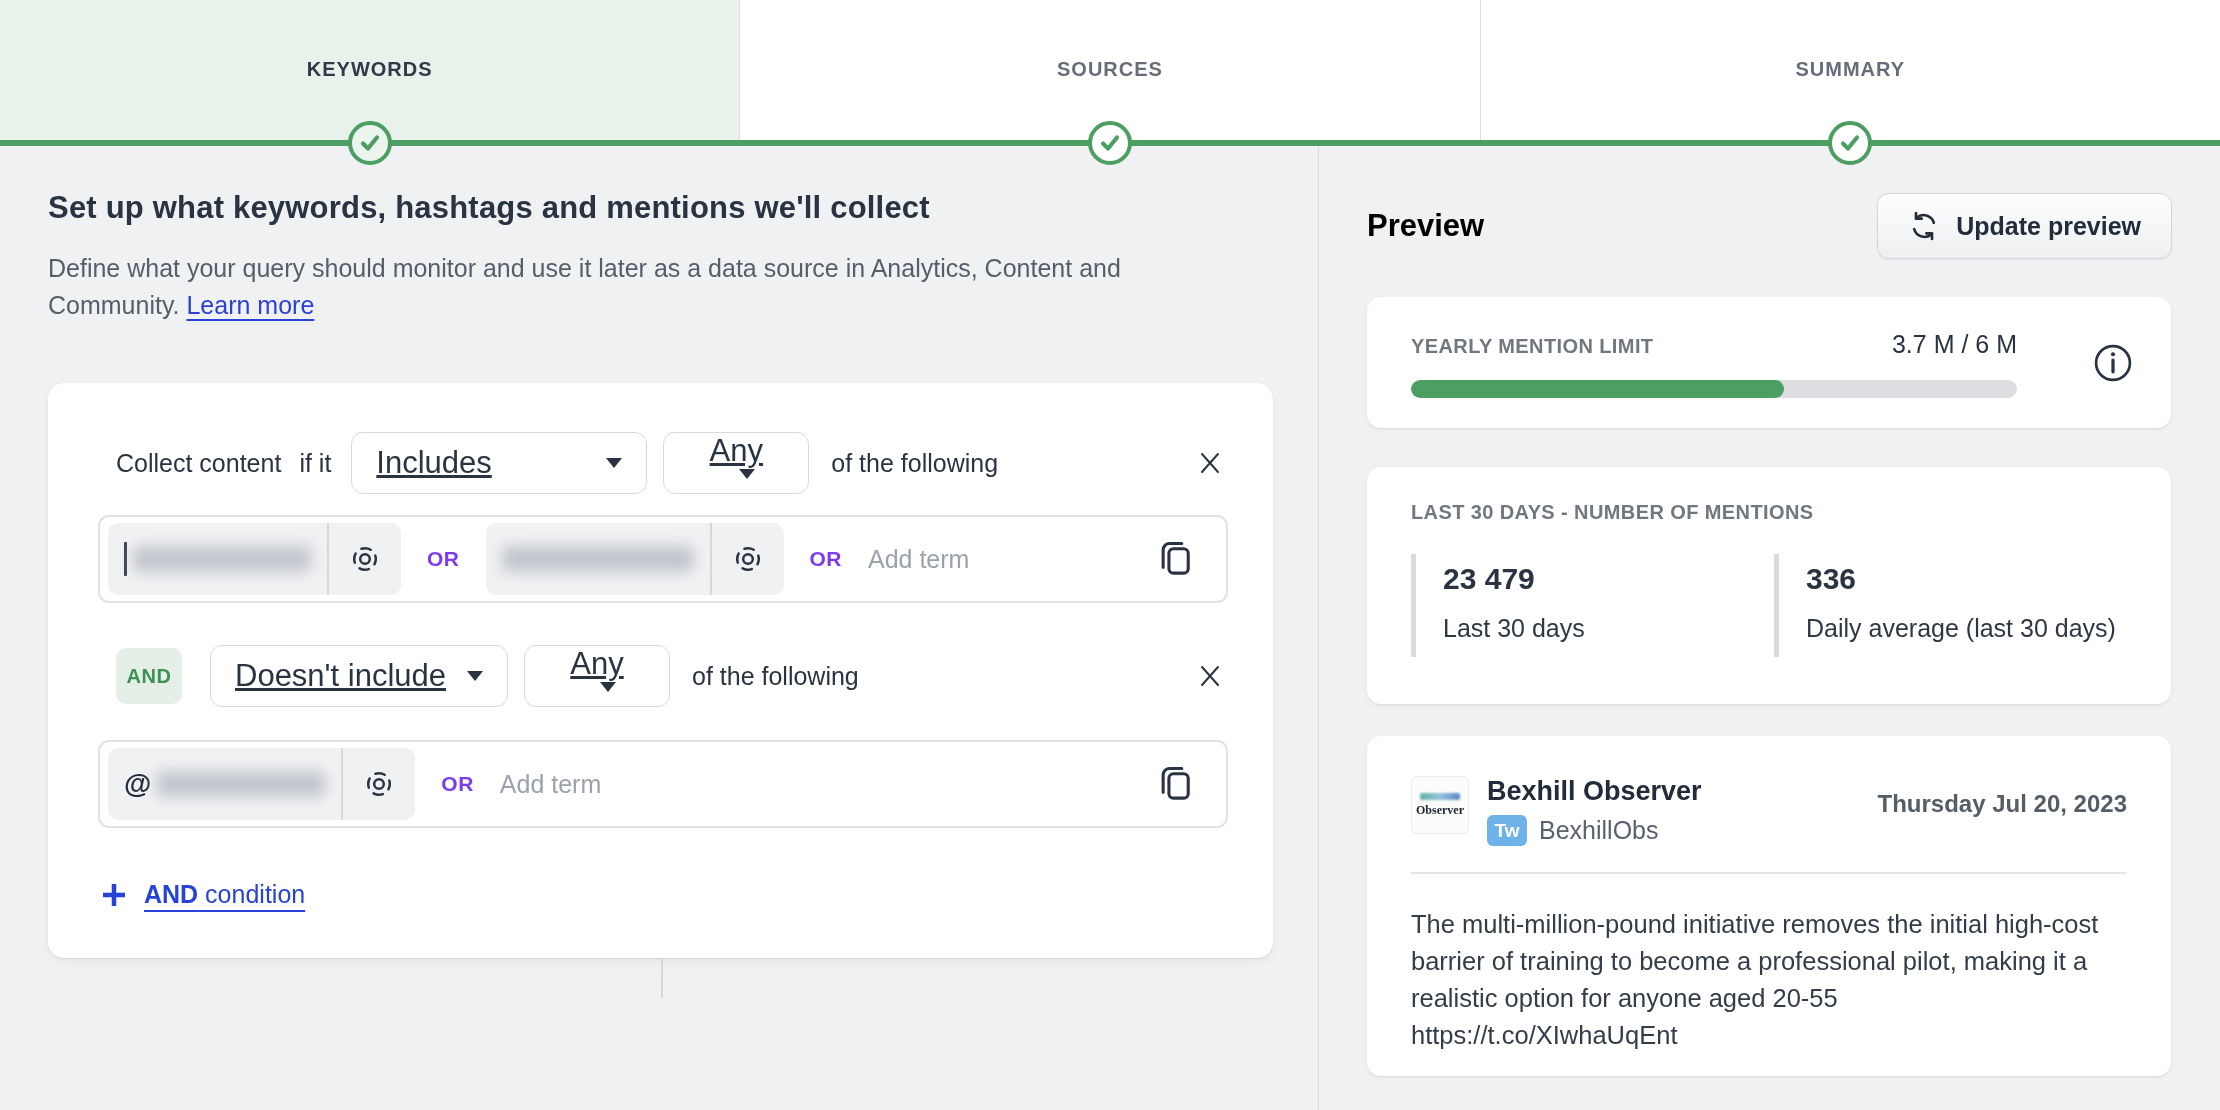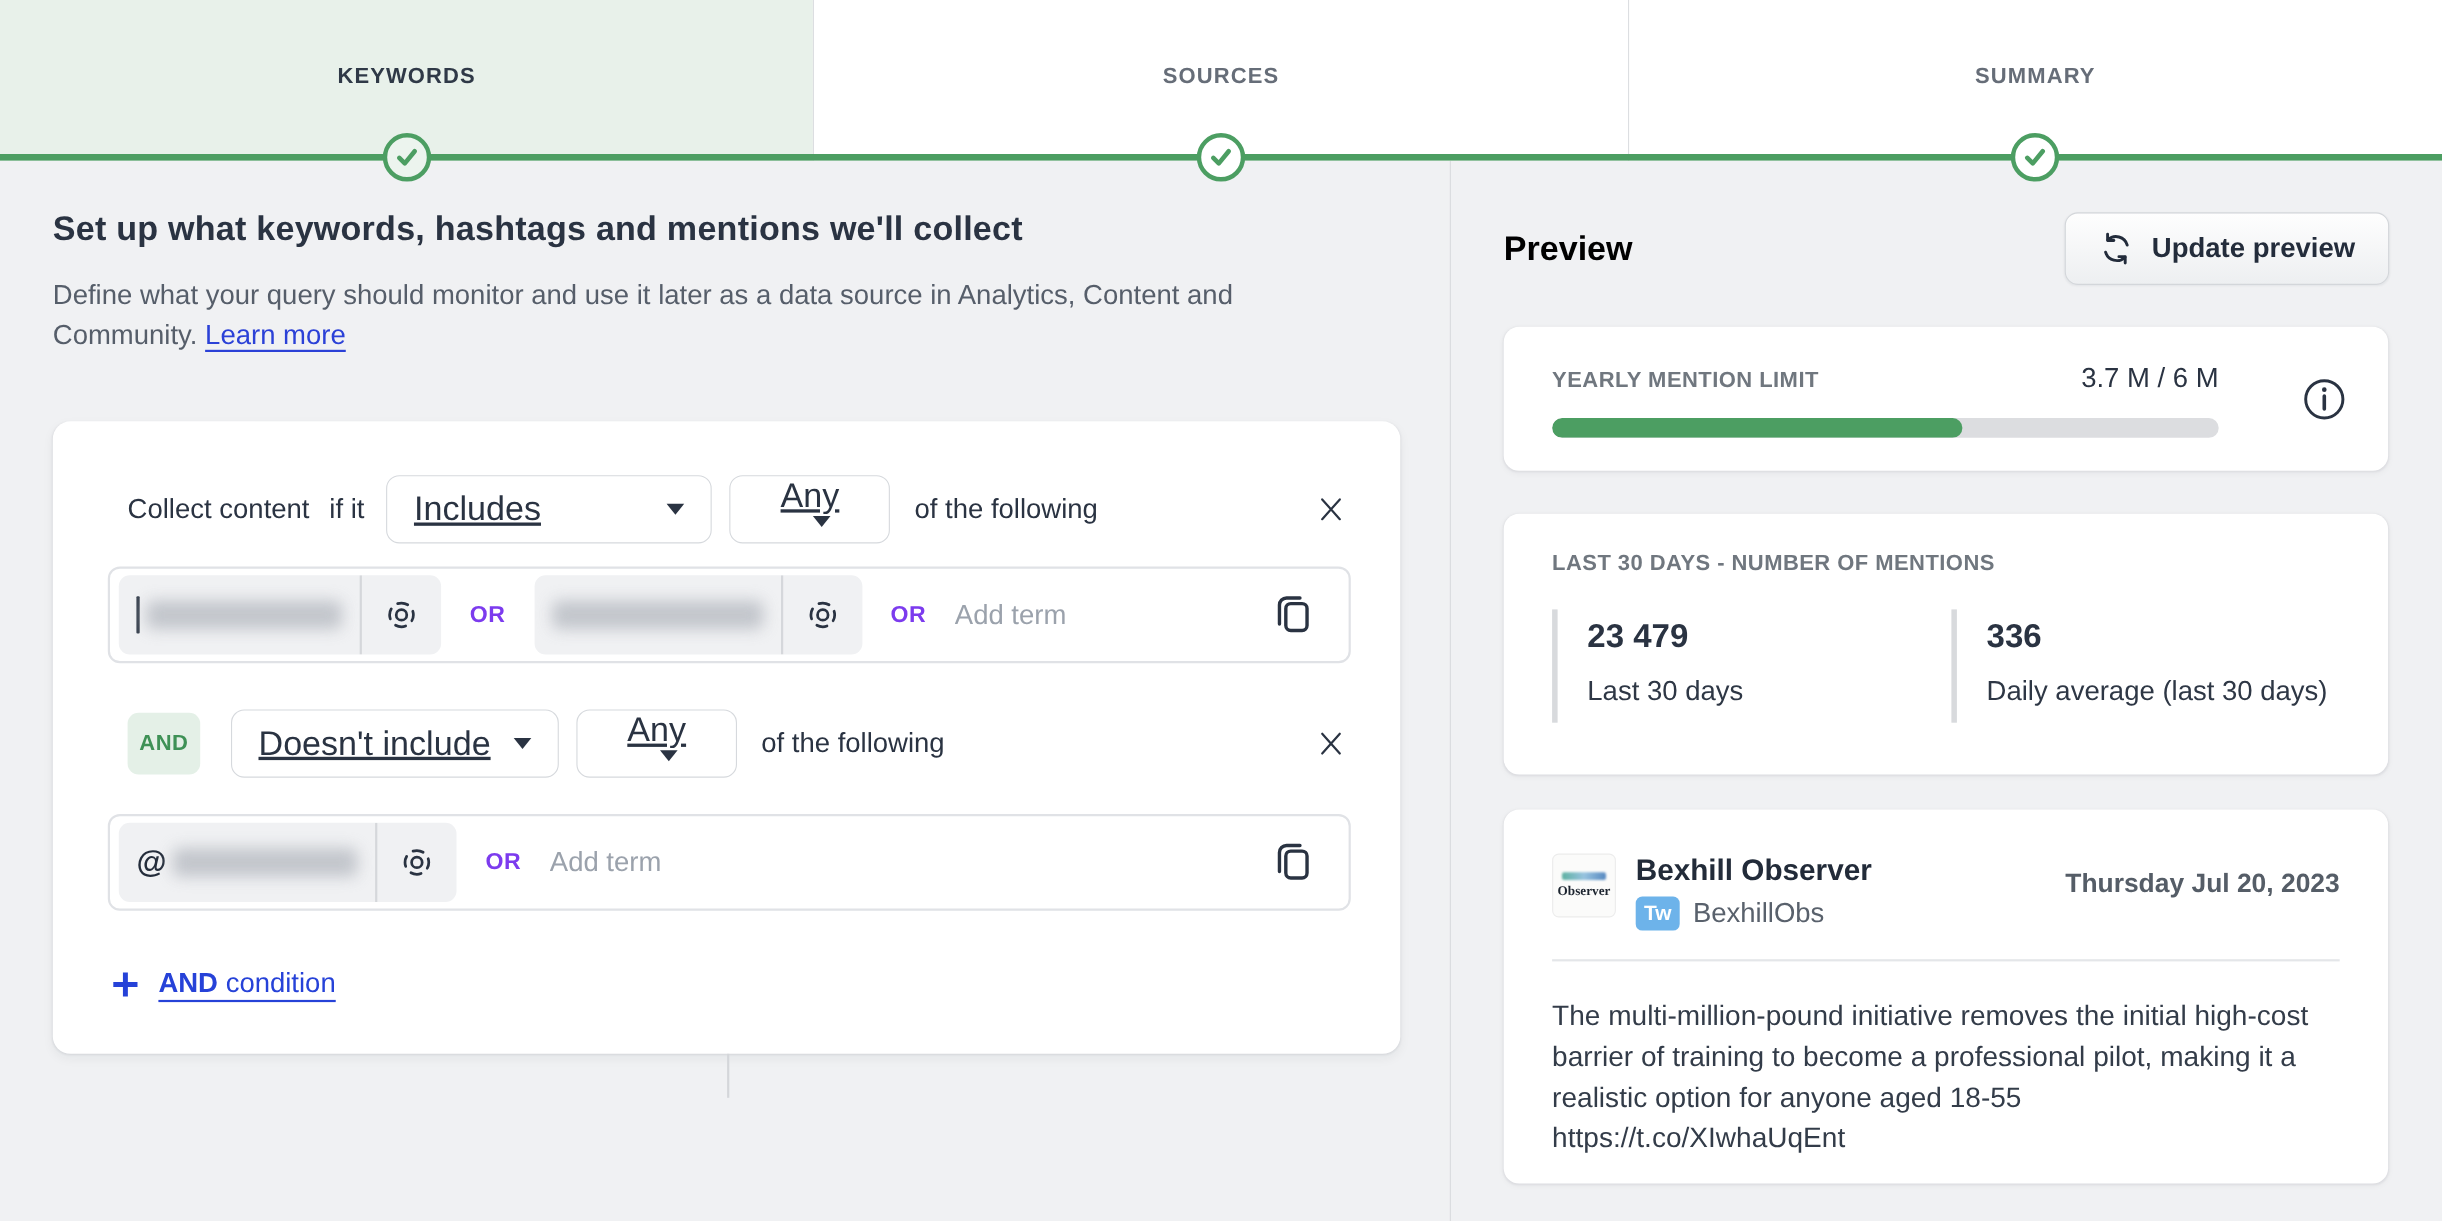--- a/index.html
+++ b/index.html
@@ -374,18 +374,18 @@
           <div class="mention-titles">
             <div class="source-name">Bexhill Observer</div>
             <div class="handle-row">
               <span class="tw-badge">Tw</span>
               <span class="handle">BexhillObs</span>
             </div>
           </div>
           <span class="mention-date">Thursday Jul 20, 2023</span>
         </div>
         <hr class="mention-divider">
-        <p class="mention-text">The multi-million-pound initiative removes the initial high-cost barrier of training to become a professional pilot, making it a realistic option for anyone aged 18-55 https://t.co/XIwhaUqEnt</p>
+        <p class="mention-text">The multi-million-pound initiative removes the initial high-cost barrier of training to become a professional pilot, making it a realistic option for anyone aged 20-55 https://t.co/XIwhaUqEnt</p>
       </div>
 
     </section>
   </div>
 </div>
 
 </body></html>

